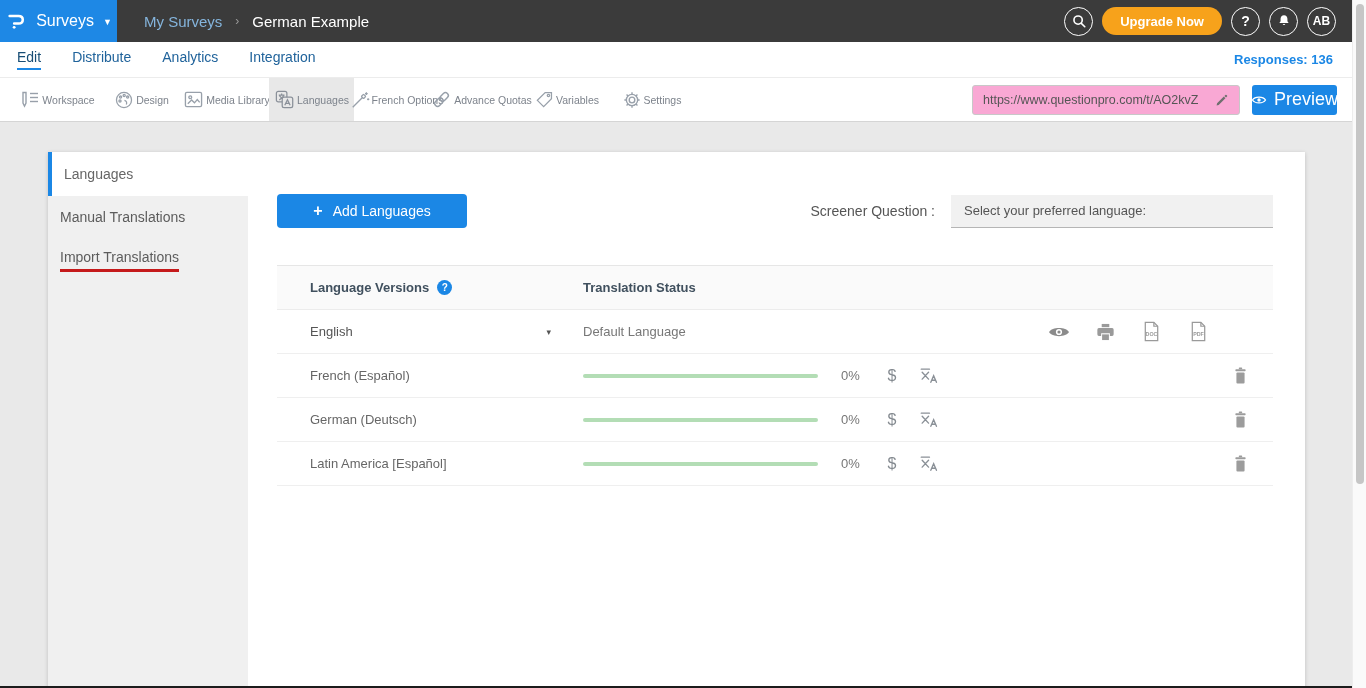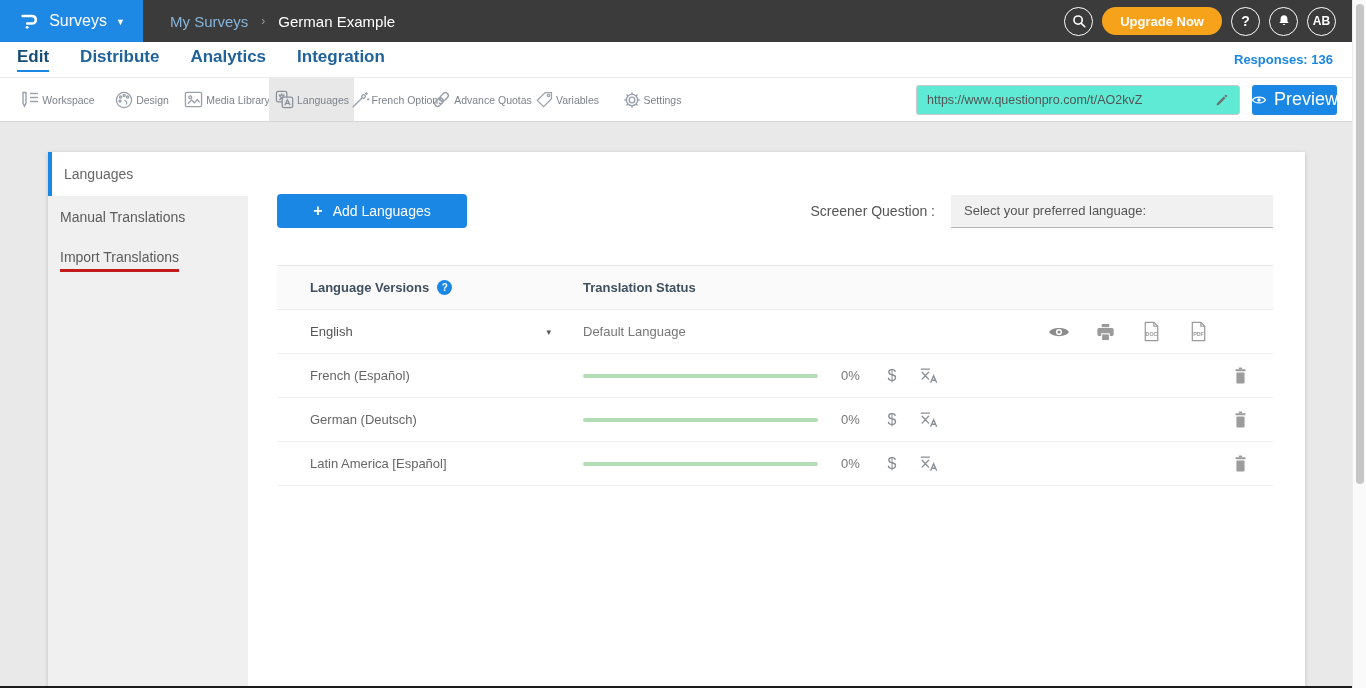--- a/index.html
+++ b/index.html
@@ -1,45 +1,45 @@
 <!DOCTYPE html>
 <html><head>
 <meta charset="utf-8">
 <style>
   * { margin:0; padding:0; box-sizing:border-box; }
   body { font-family:"Liberation Sans","DejaVu Sans",sans-serif; background:#cfcfcf; }
   .screen { position:relative; width:1366px; height:688px; background:#e9e9e9; overflow:hidden; }
 
   
   .topbar { height:42px; background:#3b3b3b; display:flex; align-items:center; }
-  .brand { width:143px; height:42px; background:#1e88e5; display:flex; align-items:center; justify-content:center; gap:9px; cursor:pointer; flex-shrink:0; }
+  .brand { width:117px; height:42px; background:#1e88e5; display:flex; align-items:center; justify-content:center; gap:9px; cursor:pointer; flex-shrink:0; }
   .brand-label { color:#fff; font-size:16px; }
   .brand-caret { color:#fff; font-size:9px; margin-top:2px; }
   .breadcrumb { margin-left:27px; display:flex; align-items:center; gap:13px; font-size:15px; }
   .crumb-parent { color:#85b5dd; cursor:pointer; }
   .crumb-sep { color:#9a9a9a; font-size:12px; }
   .crumb-current { color:#ffffff; }
   .top-actions { margin-left:auto; display:flex; align-items:center; gap:9px; padding-right:30px; }
   .circle-btn { width:29px; height:29px; border:1.5px solid #fff; border-radius:50%; background:transparent; display:flex; align-items:center; justify-content:center; color:#fff; font-size:14px; font-weight:bold; cursor:pointer; flex-shrink:0; }
   .upgrade-btn { height:28px; background:#f7a21b; color:#fff; border:none; border-radius:14px; font-size:13px; font-weight:bold; padding:0 18px; cursor:pointer; font-family:inherit; }
 
   
   .tabbar { height:36px; background:#fff; display:flex; align-items:center; padding:0 33px 0 17px; border-bottom:1px solid #ececec; }
-  .tab { font-size:17px; font-weight:700; color:#20639b; margin-right:31px; cursor:pointer; padding-bottom:3px; border-bottom:2px solid transparent; }
+  .tab { font-size:14px; font-weight:400; color:#20639b; margin-right:31px; cursor:pointer; padding-bottom:3px; border-bottom:2px solid transparent; }
   .tab.active { color:#174d75; border-bottom-color:#1b87e5; }
   .responses { margin-left:auto; color:#1b87e5; font-size:13px; font-weight:600; }
 
   
   .toolbar { height:44px; background:#fff; display:flex; align-items:stretch; padding-left:14px; border-bottom:1px solid #d5d5d5; }
   .tool { width:85px; display:flex; align-items:center; justify-content:center; gap:2px; cursor:pointer; }
   .tool.active { background:#e8e8e8; }
   .tool-label { font-size:10.5px; color:#7d838c; white-space:nowrap; }
   .tool-icon { height:20px; display:flex; align-items:center; }
   .toolbar-right { margin-left:auto; display:flex; align-items:center; gap:12px; padding-right:29px; }
-  .url-box { width:324px; height:30px; border:1px solid #c8c8c8; border-radius:3px; background:#5eead4; display:flex; align-items:center; padding:0 4px 0 10px; }
+  .url-box { width:268px; height:30px; border:1px solid #c8c8c8; border-radius:3px; background:#f9a8d4; display:flex; align-items:center; padding:0 4px 0 10px; }
   .url-text { flex:1; font-size:12.5px; color:#555; white-space:nowrap; overflow:hidden; border:none; outline:none; font-family:inherit; background:transparent; }
   .url-edit { width:26px; height:24px; display:flex; align-items:center; justify-content:center; cursor:pointer; border:none; background:transparent; }
   .preview-btn { width:85px; height:30px; background:#1b87e5; border:none; border-radius:3px; color:#fff; font-size:18px; display:flex; align-items:center; justify-content:center; gap:7px; cursor:pointer; font-family:inherit; }
 
   
   .content { position:relative; height:566px; }
   .card { position:absolute; left:48px; top:30px; width:1257px; height:560px; background:#fff; box-shadow:0 1px 4px rgba(0,0,0,.18); display:flex; }
   .sidebar { width:200px; background:#f0f0f0; flex-shrink:0; }
   .sidebar-title { height:44px; background:#fff; border-left:4px solid #1b87e5; display:flex; align-items:center; padding-left:12px; font-size:14px; color:#666; }
   .sidebar-item { padding:13px 12px 11px 12px; font-size:14px; color:#5c5c5c; cursor:pointer; }

